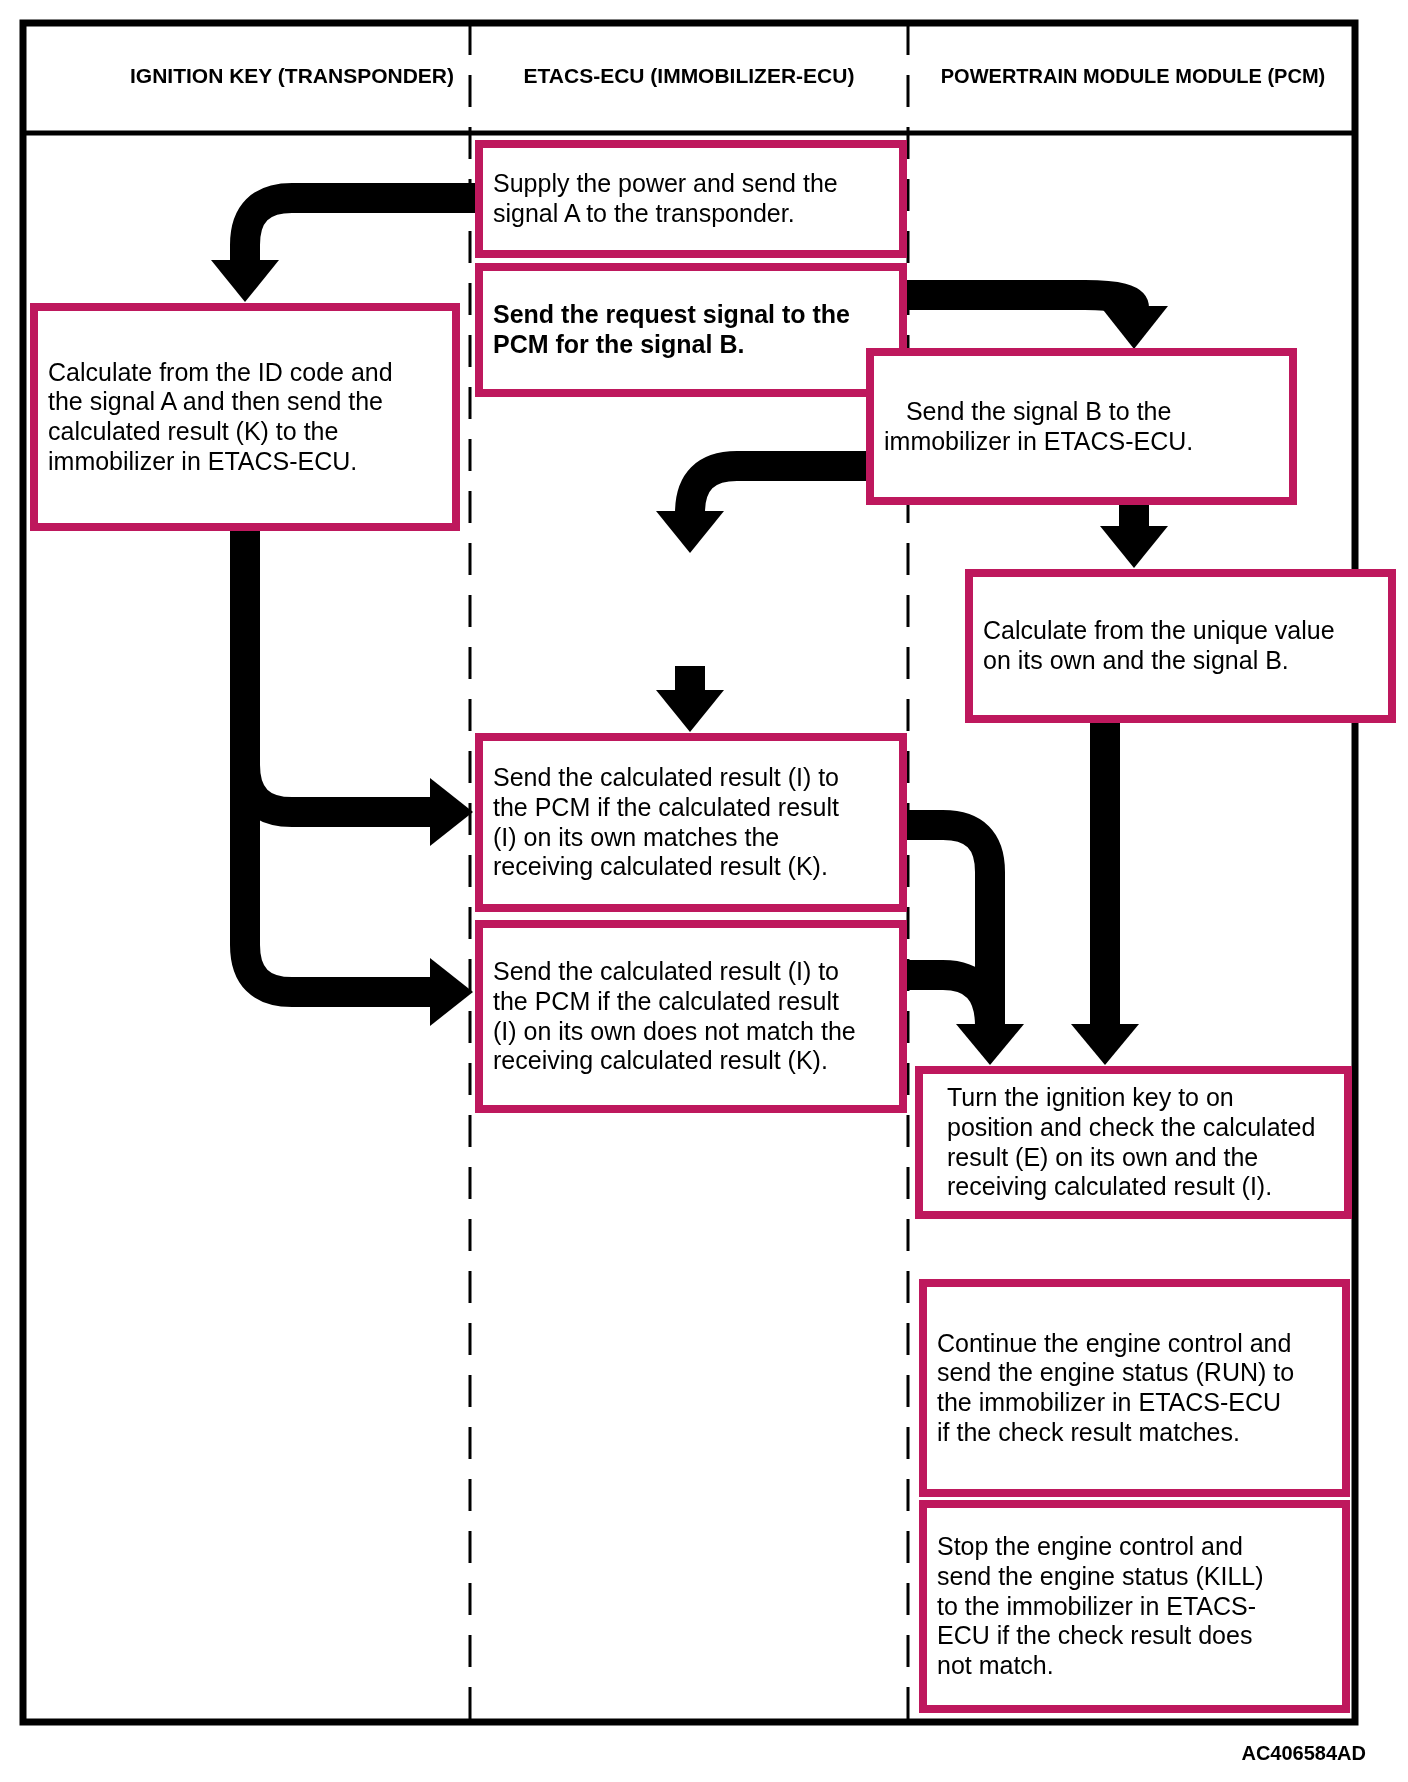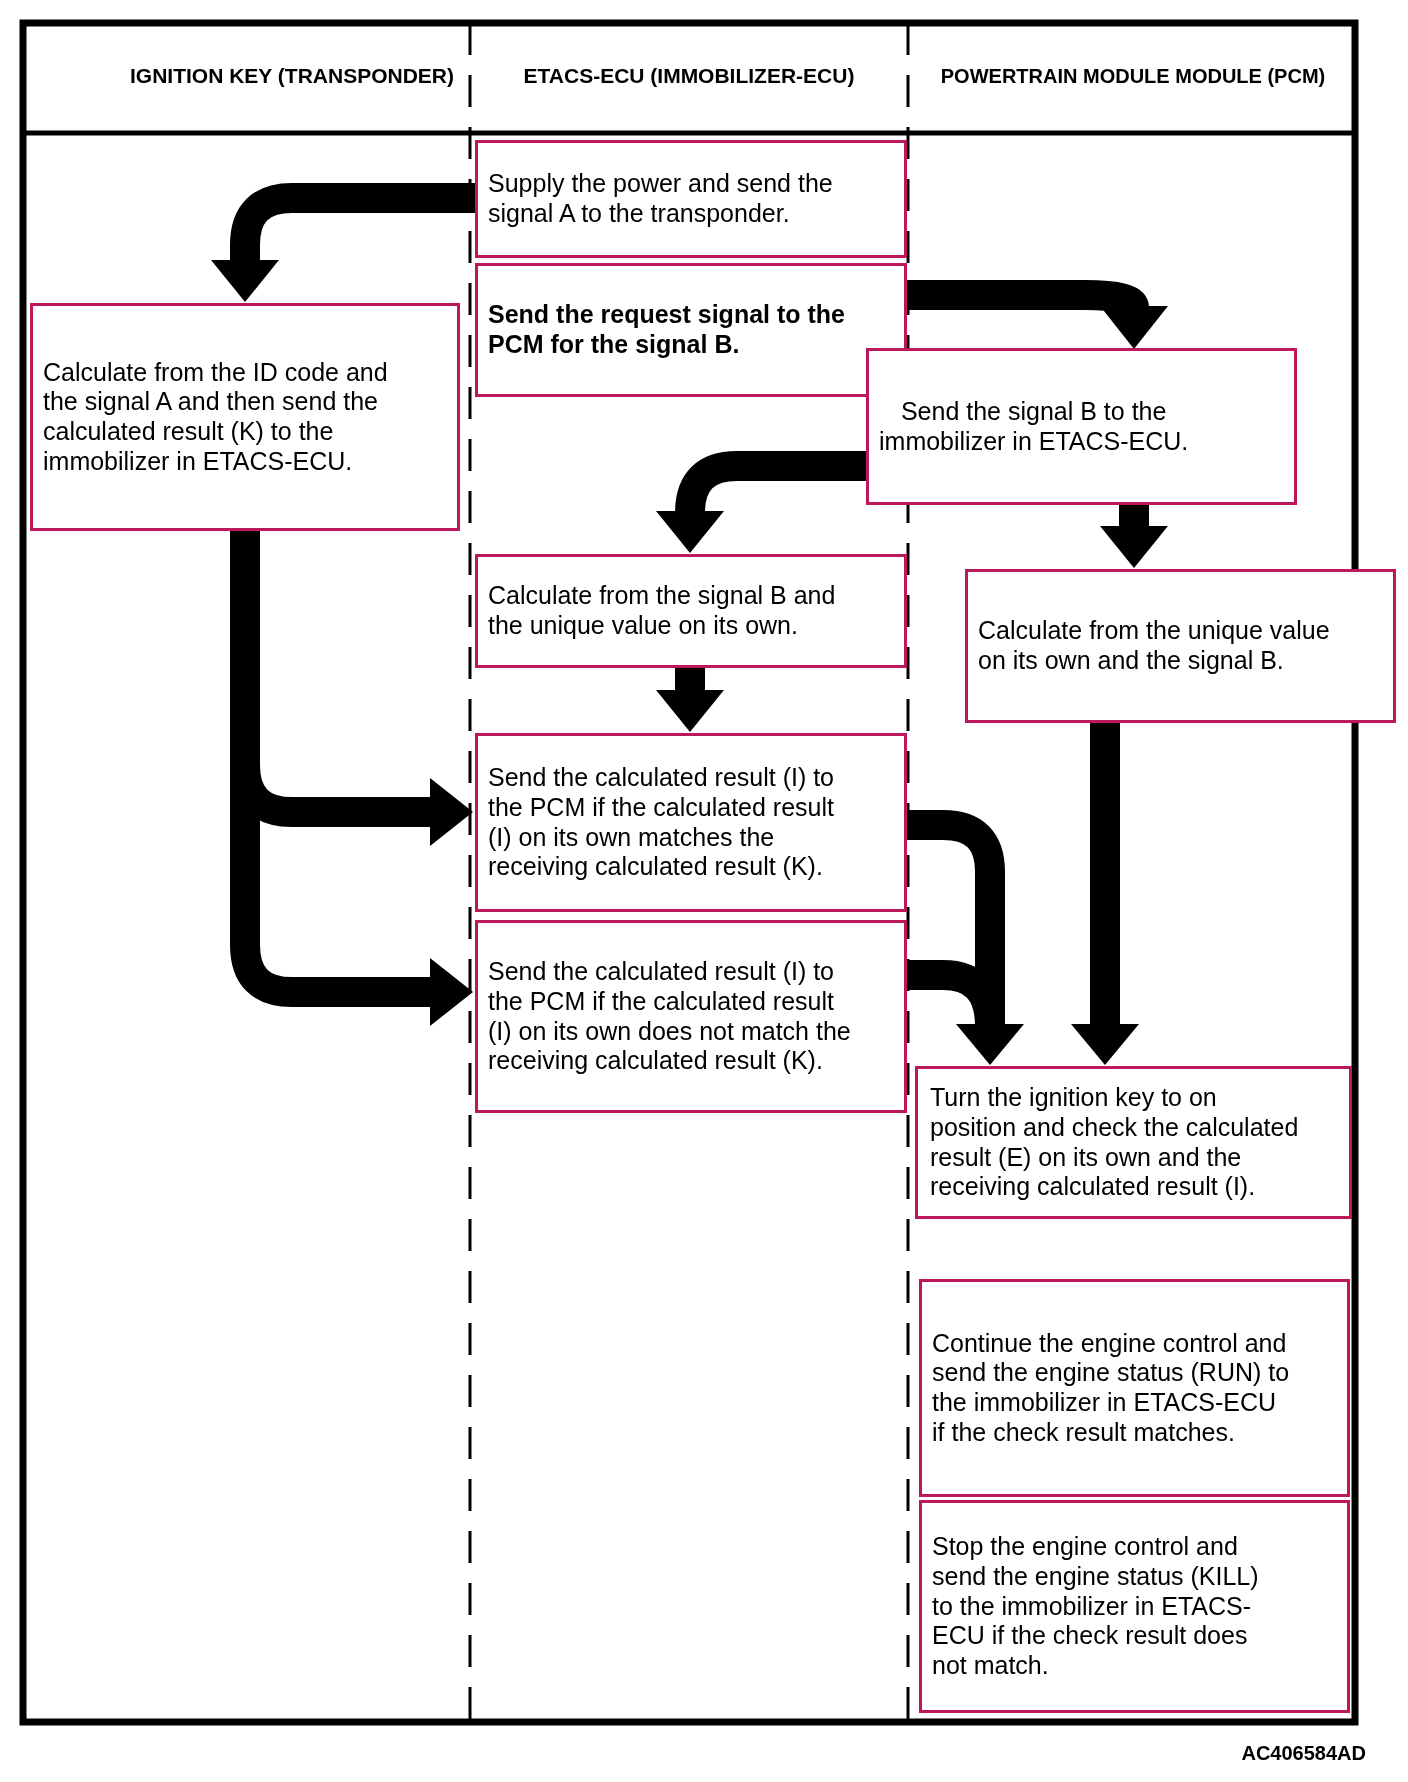--- a/index.html
+++ b/index.html
@@ -27,21 +27,21 @@
     justify-content: center;
     font-weight: bold;
     font-size: 21px;
     letter-spacing: 0px;
     text-align: center;
   }
   .flow-box {
     position: absolute;
     box-sizing: border-box;
     background: #ffffff;
-    border: 3px solid #be185d;
+    border: 8px solid #be185d;
     display: flex;
     align-items: center;
   }
   .box-text {
     white-space: pre-line;
     font-size: 25px;
     line-height: 1.19;
     padding: 0 10px;
   }
   #figure-code {
@@ -126,24 +126,20 @@
   </div>
 
   <div class="flow-box" style="left:475px; top:140px; width:432px; height:118px;">
     <div class="box-text">Supply the power and send the
 signal A to the transponder.</div>
   </div>
   <div class="flow-box" style="left:475px; top:263px; width:432px; height:134px;font-weight:bold;">
     <div class="box-text">Send the request signal to the
 PCM for the signal B.</div>
   </div>
-  <div class="flow-box" style="left:475px; top:554px; width:432px; height:114px;">
-    <div class="box-text">Calculate from the signal B and
-the unique value on its own.</div>
-  </div>
   <div class="flow-box" style="left:475px; top:733px; width:432px; height:179px;">
     <div class="box-text">Send the calculated result (I) to
 the PCM if the calculated result
 (I) on its own matches the
 receiving calculated result (K).</div>
   </div>
   <div class="flow-box" style="left:475px; top:920px; width:432px; height:193px;">
     <div class="box-text">Send the calculated result (I) to
 the PCM if the calculated result
 (I) on its own does not match the
@@ -152,21 +148,21 @@
 
   <div class="flow-box" style="left:866px; top:348px; width:431px; height:157px;text-align:center;">
     <div class="box-text">Send the signal B to the
 immobilizer in ETACS-ECU.</div>
   </div>
   <div class="flow-box" style="left:919px; top:569px; width:431px; height:154px;margin-left:46px;">
     <div class="box-text">Calculate from the unique value
 on its own and the signal B.</div>
   </div>
   <div class="flow-box" style="left:915px; top:1066px; width:437px; height:153px;">
-    <div class="box-text" style="padding:0 12px;">Turn the ignition key to on
+    <div class="box-text" style="padding:0 24px;">Turn the ignition key to on
 position and check the calculated
 result (E) on its own and the
 receiving calculated result (I).</div>
   </div>
   <div class="flow-box" style="left:919px; top:1279px; width:431px; height:218px;">
     <div class="box-text">Continue the engine control and
 send the engine status (RUN) to
 the immobilizer in ETACS-ECU
 if the check result matches.</div>
   </div>

